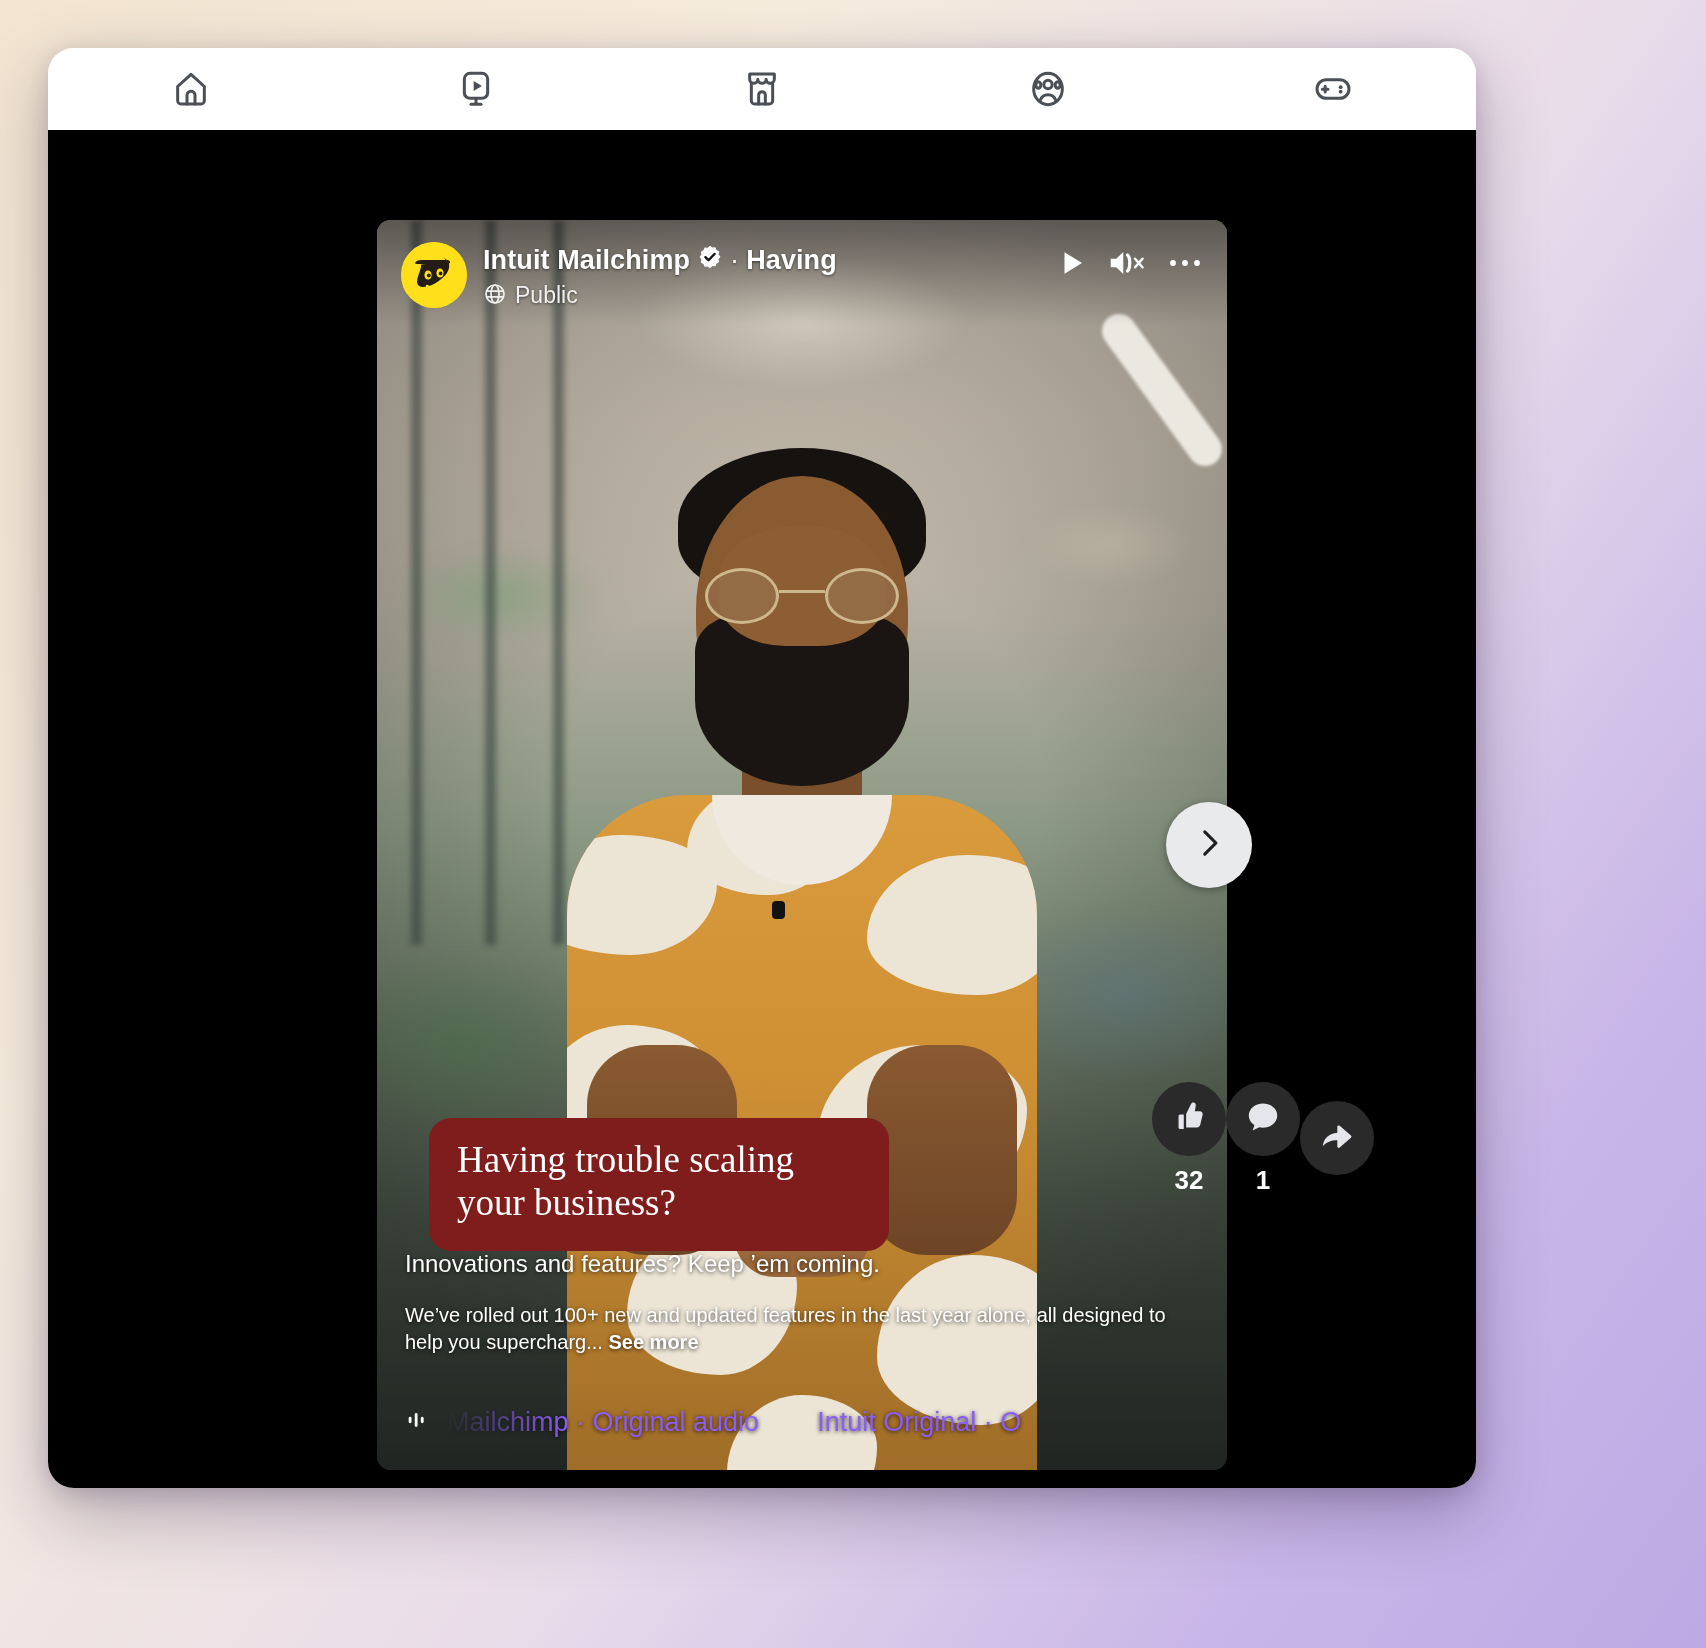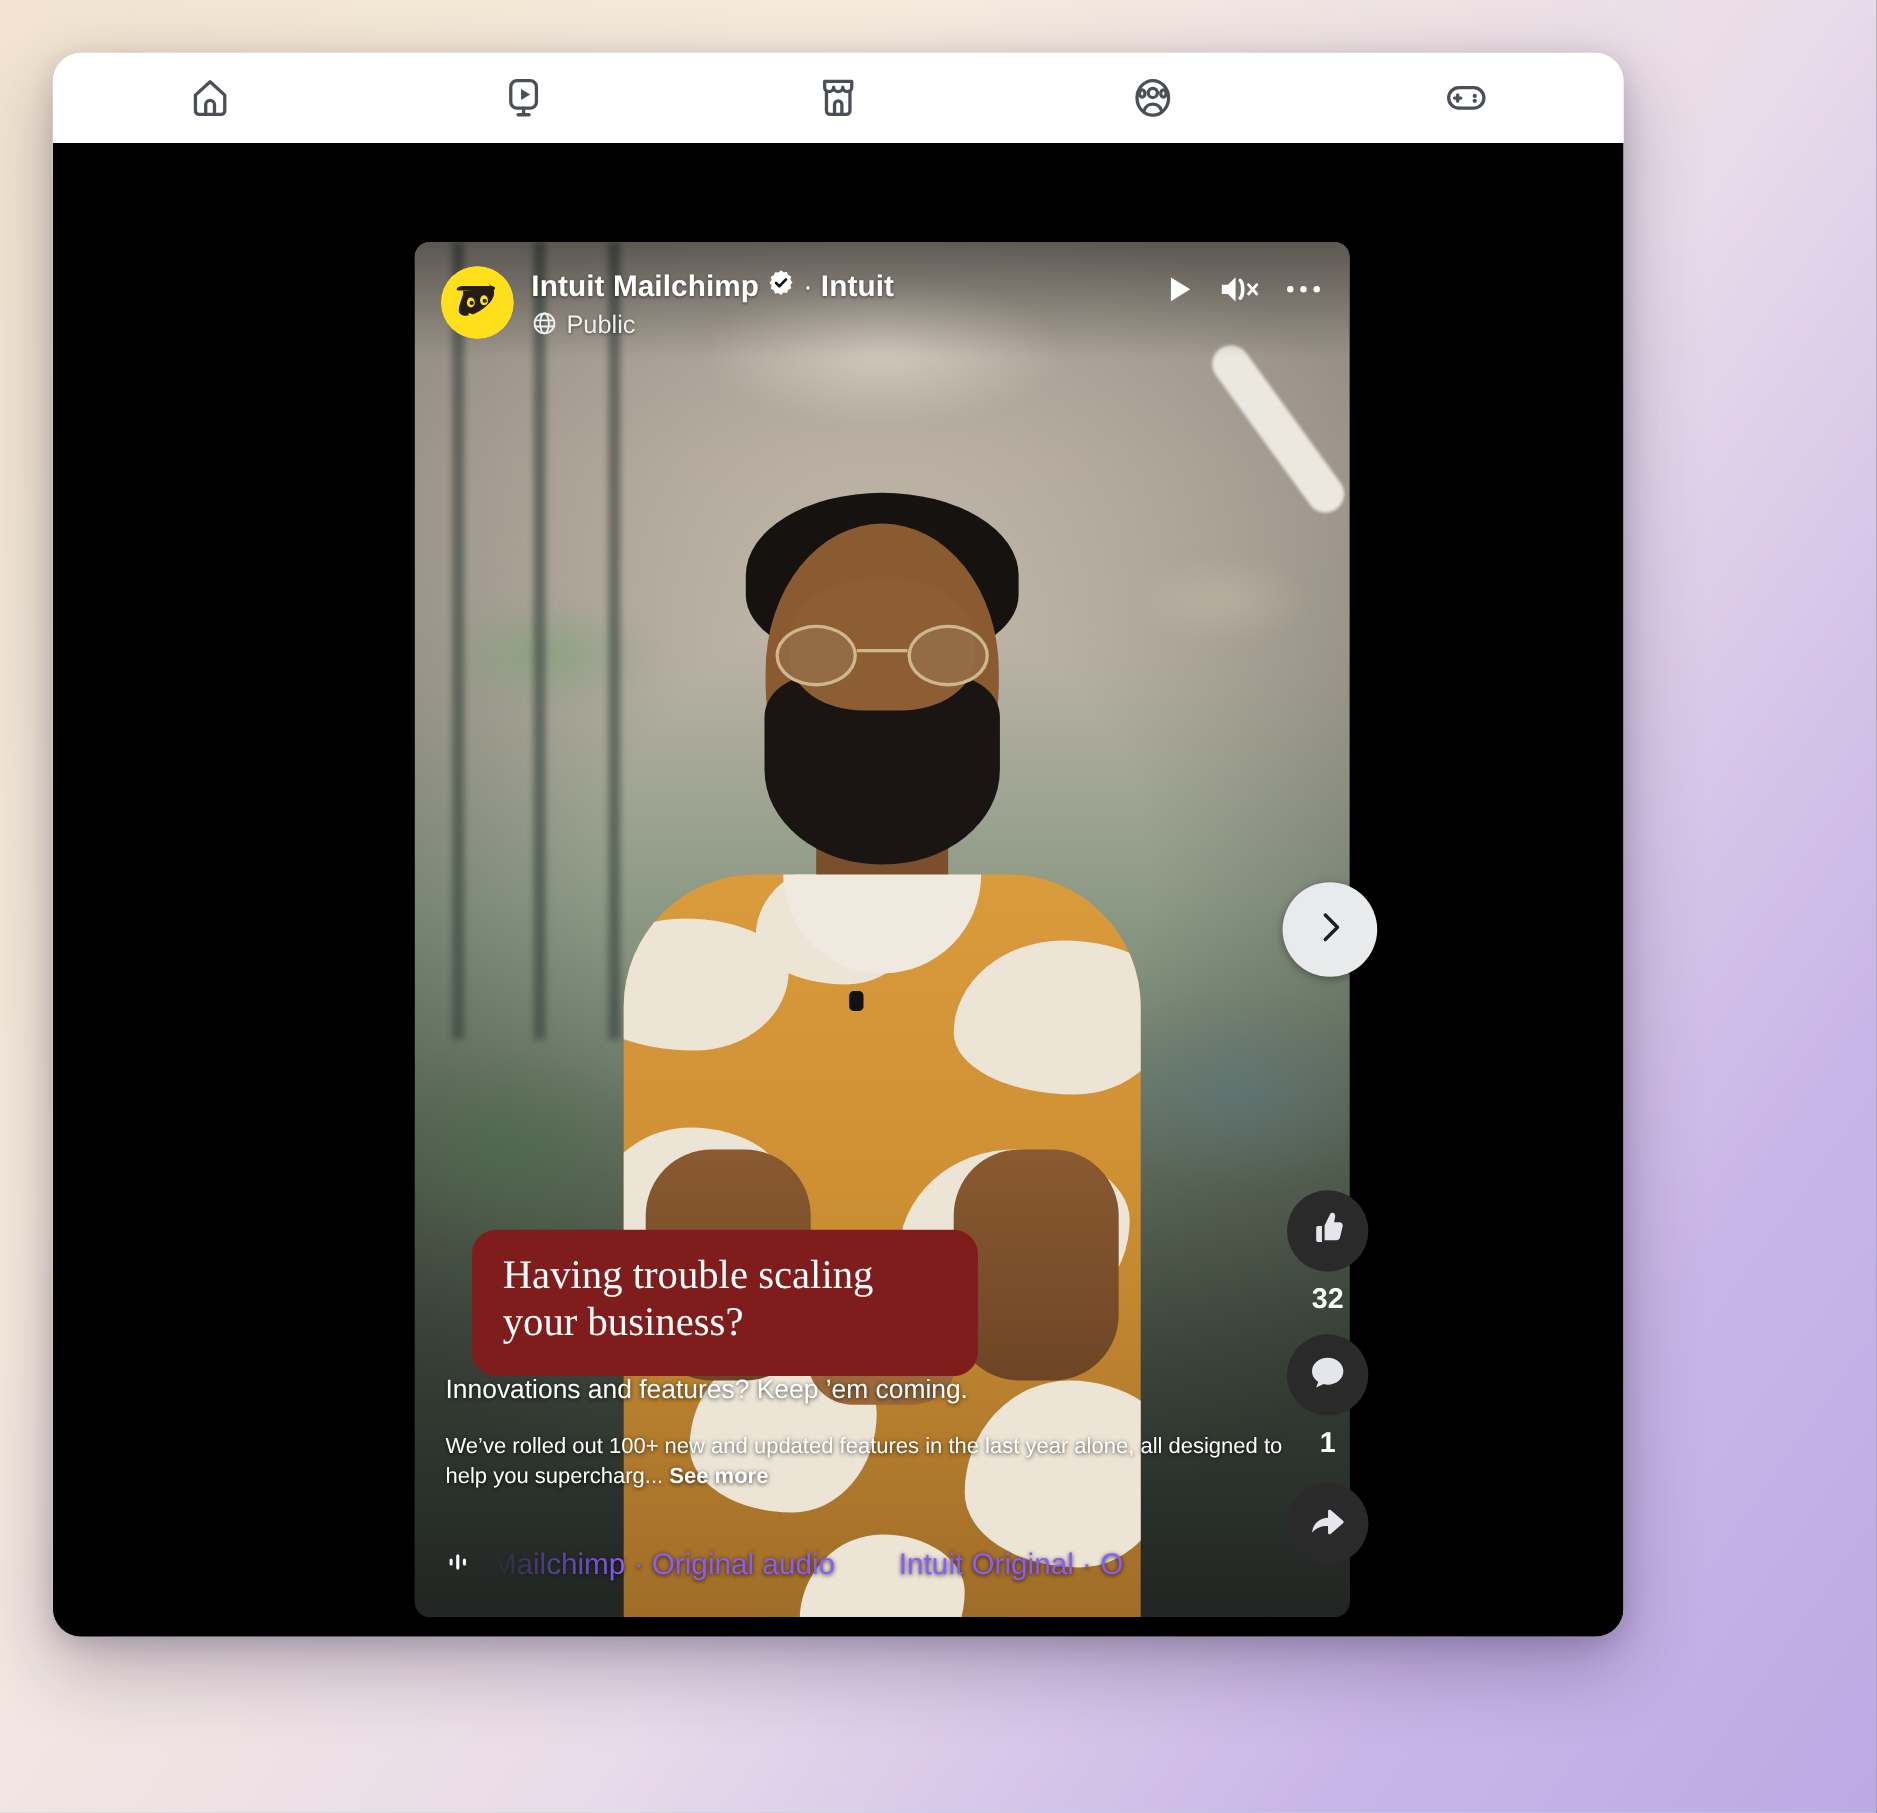--- a/index.html
+++ b/index.html
@@ -378,21 +378,20 @@
     z-index: 7;
   }
 
   
   #rail {
     position: absolute;
     left: 1104px;
     top: 952px;
     width: 110px;
     display: flex;
-    flex-direction: column;
     align-items: center;
     z-index: 7;
   }
   .rail-item { display: flex; flex-direction: column; align-items: center; }
   .rail-btn {
     width: 74px; height: 74px;
     border-radius: 50%;
     background: #2a2a2a;
     display: flex;
     align-items: center;
@@ -537,21 +536,21 @@
           <div class="head-txt">
             <div class="head-line1">
               <span>Intuit Mailchimp</span>
               <span class="verified">
                 <svg width="26" height="26" viewBox="0 0 24 24">
                   <path d="M12 1.6l2.2 1.7 2.8-.3 1 2.6 2.5 1.3-.6 2.7 1.7 2.2-1.7 2.2.6 2.7-2.5 1.3-1 2.6-2.8-.3L12 22.4l-2.2-1.7-2.8.3-1-2.6-2.5-1.3.6-2.7L2.4 12l1.7-2.2-.6-2.7 2.5-1.3 1-2.6 2.8.3z" fill="#ffffff"></path>
                   <path d="M7.8 12.2l2.8 2.8 5.6-5.8" fill="none" stroke="#111" stroke-width="2.2" stroke-linecap="round" stroke-linejoin="round"></path>
                 </svg>
               </span>
               <span class="dotsep">·</span>
-              <span class="follow">Intuit</span>
+              <span class="follow">Having</span>
             </div>
             <div class="head-line2">
               <span>
                 <svg width="24" height="24" viewBox="0 0 24 24" fill="none" stroke="#f0f0f0" stroke-width="1.7">
                   <circle cx="12" cy="12" r="9"></circle>
                   <ellipse cx="12" cy="12" rx="4" ry="9"></ellipse>
                   <path d="M3.3 9.2h17.4M3.3 14.8h17.4"></path>
                 </svg>
               </span>
               <span>Public</span>

